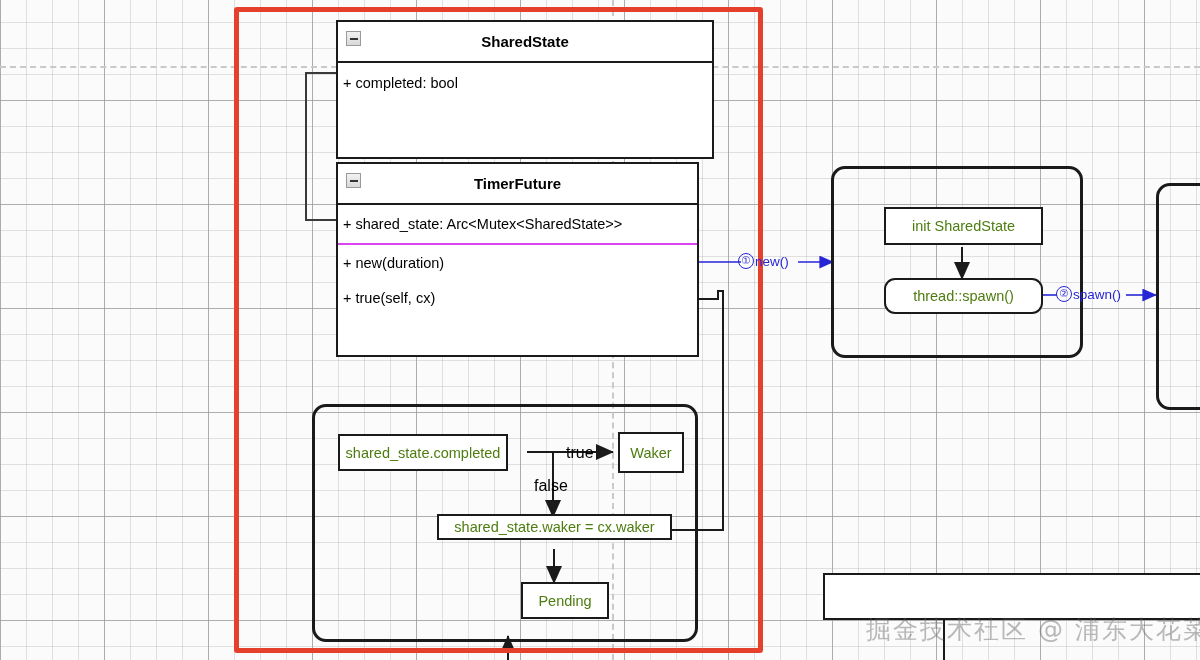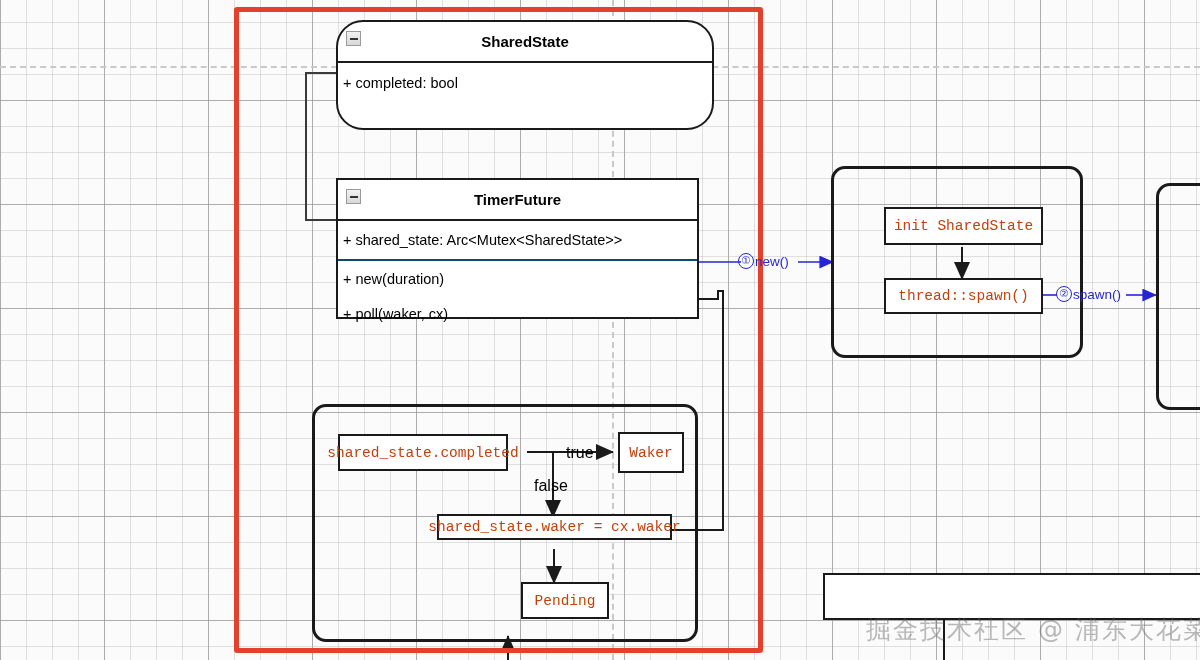--- a/index.html
+++ b/index.html
@@ -84,21 +84,21 @@
   .collapse-btn i {
     display: block;
     width: 8px;
     height: 2px;
     background: #333;
   }
   .uml-section {
     box-sizing: border-box;
   }
   .uml-section + .uml-section {
-    border-top: 2px solid #0c4a6e;
+    border-top: 2px solid #d946ef;
   }
   .uml-row {
     padding: 0 0 0 5px;
     font-size: 14.5px;
     color: #000;
     display: flex;
     align-items: center;
     height: 40px;
     white-space: nowrap;
   }
@@ -115,23 +115,22 @@
   
   .node-box {
     position: absolute;
     box-sizing: border-box;
     border: 2px solid #1a1a1a;
     background: #ffffff;
     display: flex;
     align-items: center;
     justify-content: center;
     font-size: 14.5px;
-    color: #c2410c;
-    white-space: nowrap;
-    font-family: Liberation Mono, monospace;
+    color: #4d7c0f;
+    white-space: nowrap;
   }
 
   
   .overlay {
     position: absolute;
     left: 0; top: 0;
     width: 1200px;
     height: 660px;
     pointer-events: none;
   }
@@ -211,66 +210,66 @@
     <path d="M798,262 L833,262" fill="none" stroke="#2626d6" stroke-width="1.6" marker-end="url(#arrowBlue)"></path>
 
     <path d="M1043,295 L1057,295" fill="none" stroke="#2626d6" stroke-width="1.6"></path>
     <path d="M1126,295 L1156,295" fill="none" stroke="#2626d6" stroke-width="1.6" marker-end="url(#arrowBlue)"></path>
 
     <path d="M944,660 L944,602" fill="none" stroke="#1a1a1a" stroke-width="2" marker-end="url(#arrowBlack)"></path>
   </svg>
 
   <div class="red-rect" style="left:234px; top:7px; width:529px; height:646px;"></div>
 
-  <div class="uml-class" style="left:336px; top:20px; width:378px; height:110px;border-radius:27px;">
+  <div class="uml-class" style="left:336px; top:20px; width:378px; height:139px;">
     <div class="uml-header">
       <span class="collapse-btn">
           <i></i>
         </span>
       <span>SharedState</span>
     </div>
     <div class="uml-section">
       <div class="uml-row">+ completed: bool</div>
     </div>
   </div>
 
-  <div class="uml-class" style="left:336px; top:178px; width:363px; height:141px;">
+  <div class="uml-class" style="left:336px; top:162px; width:363px; height:195px;">
     <div class="uml-header">
       <span class="collapse-btn">
           <i></i>
         </span>
       <span>TimerFuture</span>
     </div>
     <div class="uml-section">
       <div class="uml-row" style="height:38px;">+ shared_state: Arc&lt;Mutex&lt;SharedState&gt;&gt;</div>
     </div>
     <div class="uml-section">
       <div class="uml-row" style="height:35px;">+ new(duration)</div>
-      <div class="uml-row" style="height:35px;">+ poll(waker, cx)</div>
+      <div class="uml-row" style="height:35px;">+ true(self, cx)</div>
     </div>
   </div>
 
   <div class="group-box" style="left:312px; top:404px; width:386px; height:238px;"></div>
 
   <div class="node-box" style="left:338px; top:434px; width:170px; height:37px;">shared_state.completed</div>
 
   <div class="node-box" style="left:618px; top:432px; width:66px; height:41px;">Waker</div>
 
   <div class="node-box" style="left:437px; top:514px; width:235px; height:26px;">shared_state.waker = cx.waker</div>
 
   <div class="node-box" style="left:521px; top:582px; width:88px; height:37px;">Pending</div>
 
   <div class="edge-label" style="left:566px; top:444px;">true</div>
   <div class="edge-label" style="left:534px; top:477px;">false</div>
 
   <div class="group-box" style="left:831px; top:166px; width:252px; height:192px;"></div>
 
   <div class="node-box" style="left:884px; top:207px; width:159px; height:38px;">init SharedState</div>
 
-  <div class="node-box" style="left:884px; top:278px; width:159px; height:36px;">thread::spawn()</div>
+  <div class="node-box" style="left:884px; top:278px; width:159px; height:36px;border-radius:11px;">thread::spawn()</div>
 
   <div class="group-box" style="left:1156px; top:183px; width:120px; height:227px;"></div>
 
   <div class="node-box" style="left:823px; top:573px; width:400px; height:47px;"></div>
 
   <div class="edge-label-blue" style="left:738px; top:253px;">
     <span class="circled-num">①</span>
     <span>new()</span>
   </div>
 

